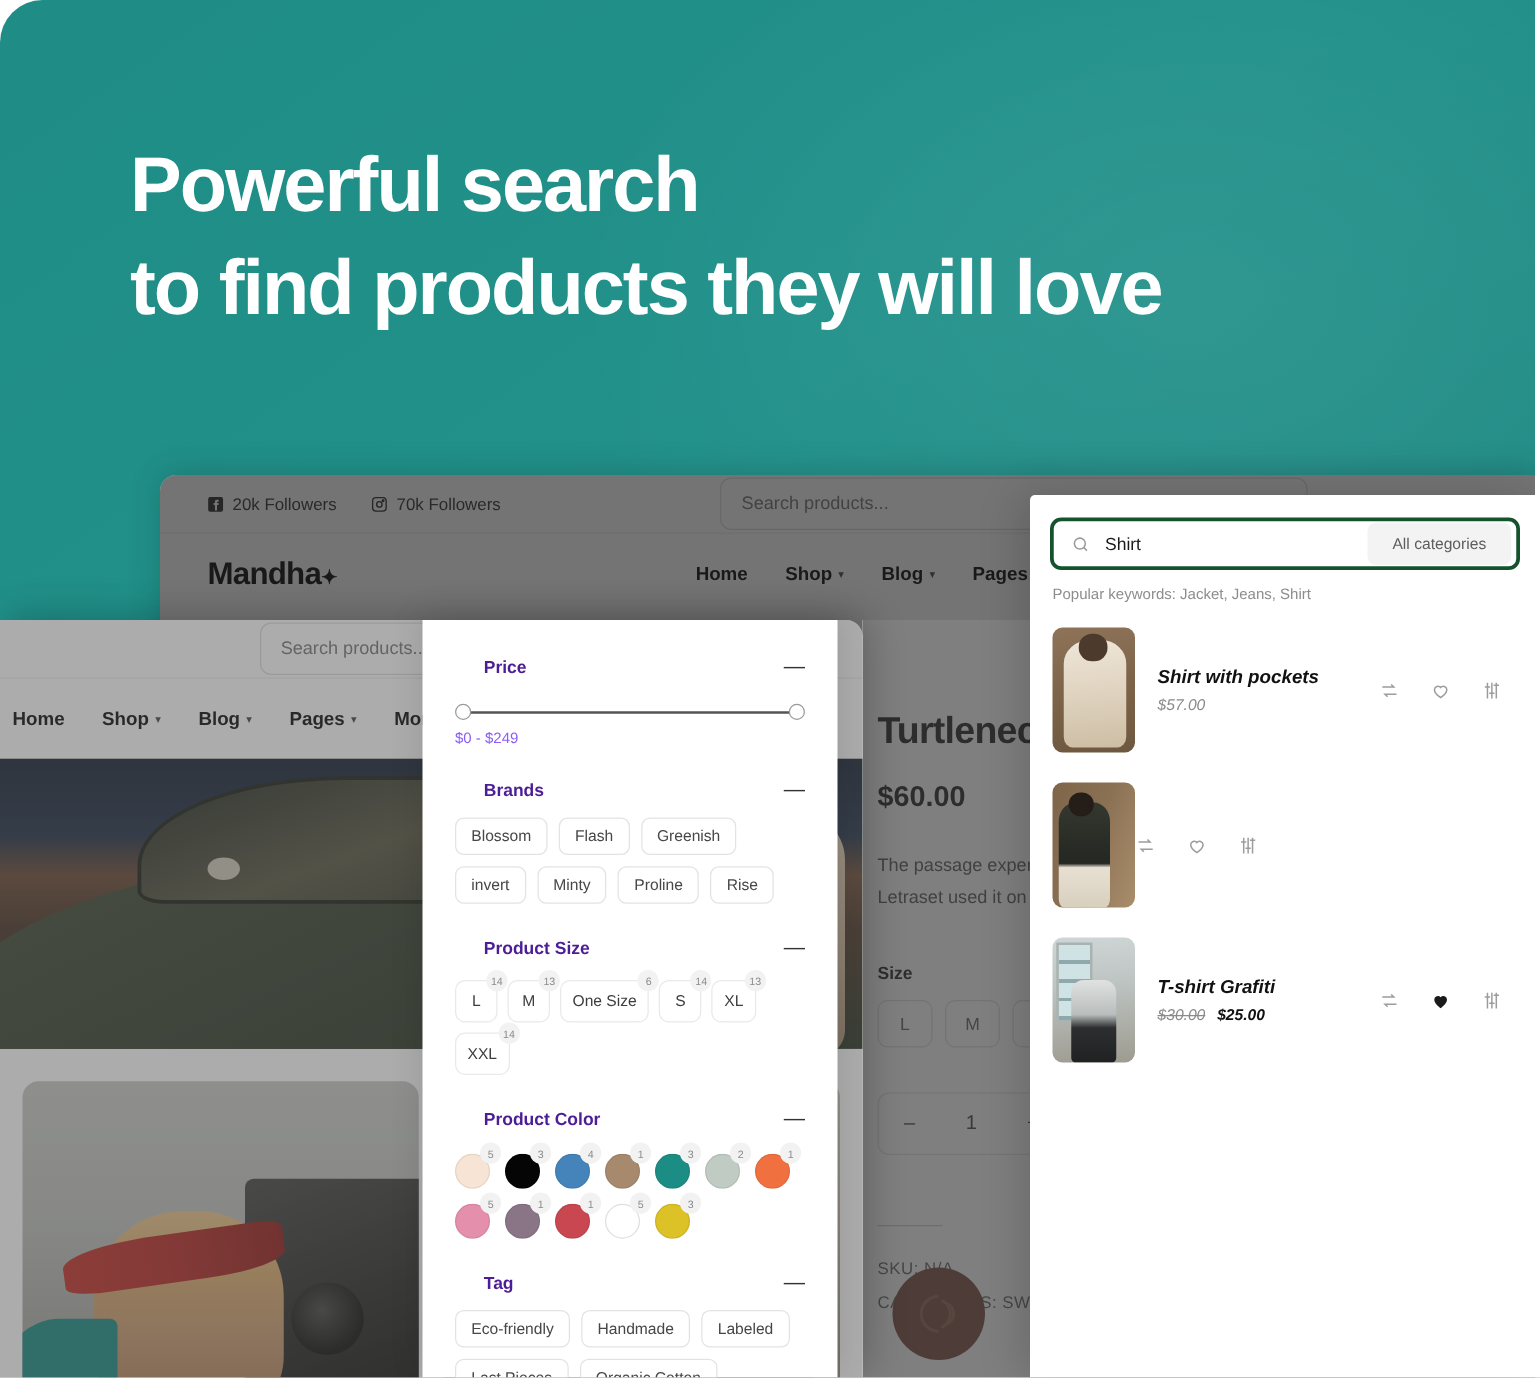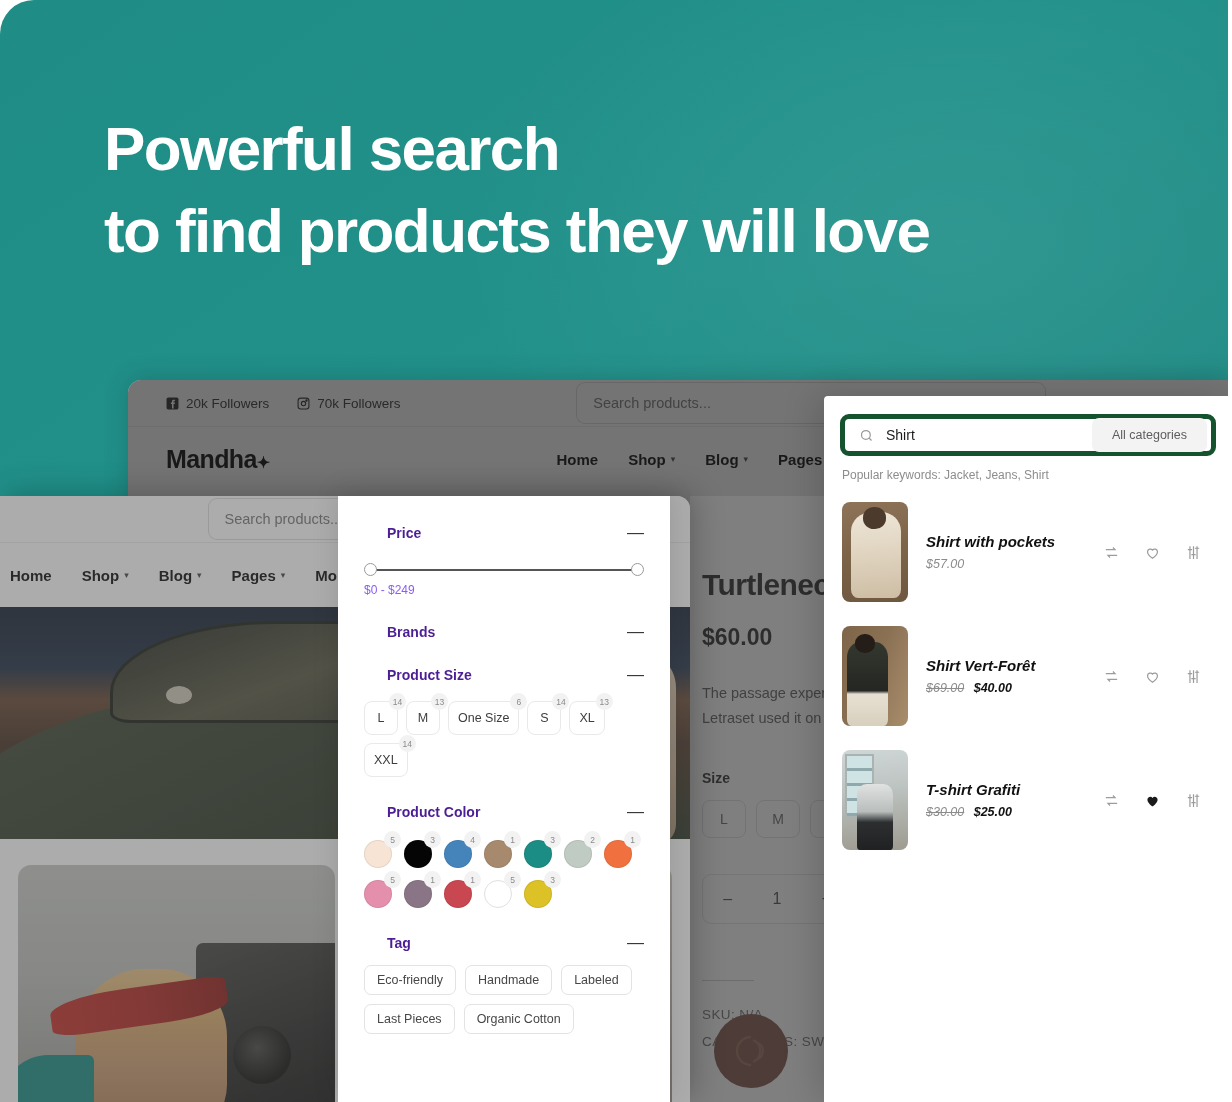--- a/index.html
+++ b/index.html
@@ -161,21 +161,21 @@
     position: absolute; left: 824px; top: 396px; width: 408px; height: 706px;
     background: #ffffff; overflow: hidden; box-shadow: -8px 0 34px rgba(0,0,0,.16);
     border-top-left-radius: 4px;
   }
   .dw-head { position: relative; height: 54px; border-bottom: 1px solid #ececec;
     display: flex; align-items: center; justify-content: center; }
   .dw-title { font-size: 16.5px; font-weight: 700; color: #111; }
   .dw-close { position: absolute; right: 18px; top: 50%; transform: translateY(-50%);
     width: 22px; height: 22px; color: #8a8a8a; }
   .dw-body { padding: 18px 16px 0 16px; }
-  .dw-search { display: flex; align-items: center; border: 5px solid #14532d;
+  .dw-search { display: flex; align-items: center; border: 3px solid #14532d;
     border-radius: 9px; height: 42px; background: #fff; padding-left: 14px; }
   .dw-search-icon { color: #9a9a9a; margin-right: 12px; display: flex; }
   .dw-input { flex: 1; font-size: 14px; color: #1a1a1a; font-weight: 500; }
   .dw-cat { height: 34px; margin-right: 4px; padding: 0 20px; background: #f3f3f3;
     border-radius: 7px; display: flex; align-items: center; font-size: 12.5px; color: #5d5d5d; }
   .dw-keywords { font-size: 12px; color: #8d8d8d; margin: 12px 0 0 2px; }
   .results { margin-top: 16px; }
   .res-row { display: flex; align-items: center; padding: 4px 2px; margin-bottom: 16px; }
   .res-thumb { width: 66px; height: 100px; border-radius: 8px; overflow: hidden;
     flex: 0 0 auto; position: relative; }
@@ -375,20 +375,29 @@
         <div class="knob right"></div>
       </div>
       <div class="price-range">$0 - $249</div>
     </div>
 
     <div class="f-section">
       <div class="f-head">
         <span class="f-title">Brands</span>
         <span class="f-minus">—</span>
       </div>
+      <div class="chips">
+        <div class="chip">Blossom</div>
+        <div class="chip">Flash</div>
+        <div class="chip">Greenish</div>
+        <div class="chip">invert</div>
+        <div class="chip">Minty</div>
+        <div class="chip">Proline</div>
+        <div class="chip">Rise</div>
+      </div>
     </div>
 
     <div class="f-section">
       <div class="f-head">
         <span class="f-title">Product Size</span>
         <span class="f-minus">—</span>
       </div>
       <div class="sizes">
         <div class="size-box">
           <span class="cnt">14</span>
@@ -534,27 +543,20 @@
               </svg>
             </span>
           </div>
         </div>
 
         <div class="res-row">
           <div class="res-thumb t2">
             <div class="fig"></div>
               <div class="hd"></div>
           </div>
-          <div class="res-info">
-            <div class="res-name">Shirt Vert-Forêt</div>
-            <div class="res-price">
-              <span class="was">$69.00</span>
-              <span class="now">$40.00</span>
-            </div>
-          </div>
           <div class="res-acts">
             <span class="act">
               <svg width="17" height="17" viewBox="0 0 24 24" fill="none" stroke="currentColor" stroke-width="1.7">
                 <path d="M4 8h13l-3-3M20 16H7l3 3"></path>
               </svg>
             </span>
             <span class="act">
               <svg width="17" height="17" viewBox="0 0 24 24" fill="none" stroke="currentColor" stroke-width="1.7">
                 <path d="M12 20s-7-4.6-7-9.2A4 4 0 0112 8.5 4 4 0 0119 10.8C19 15.4 12 20 12 20z"></path>
               </svg>

